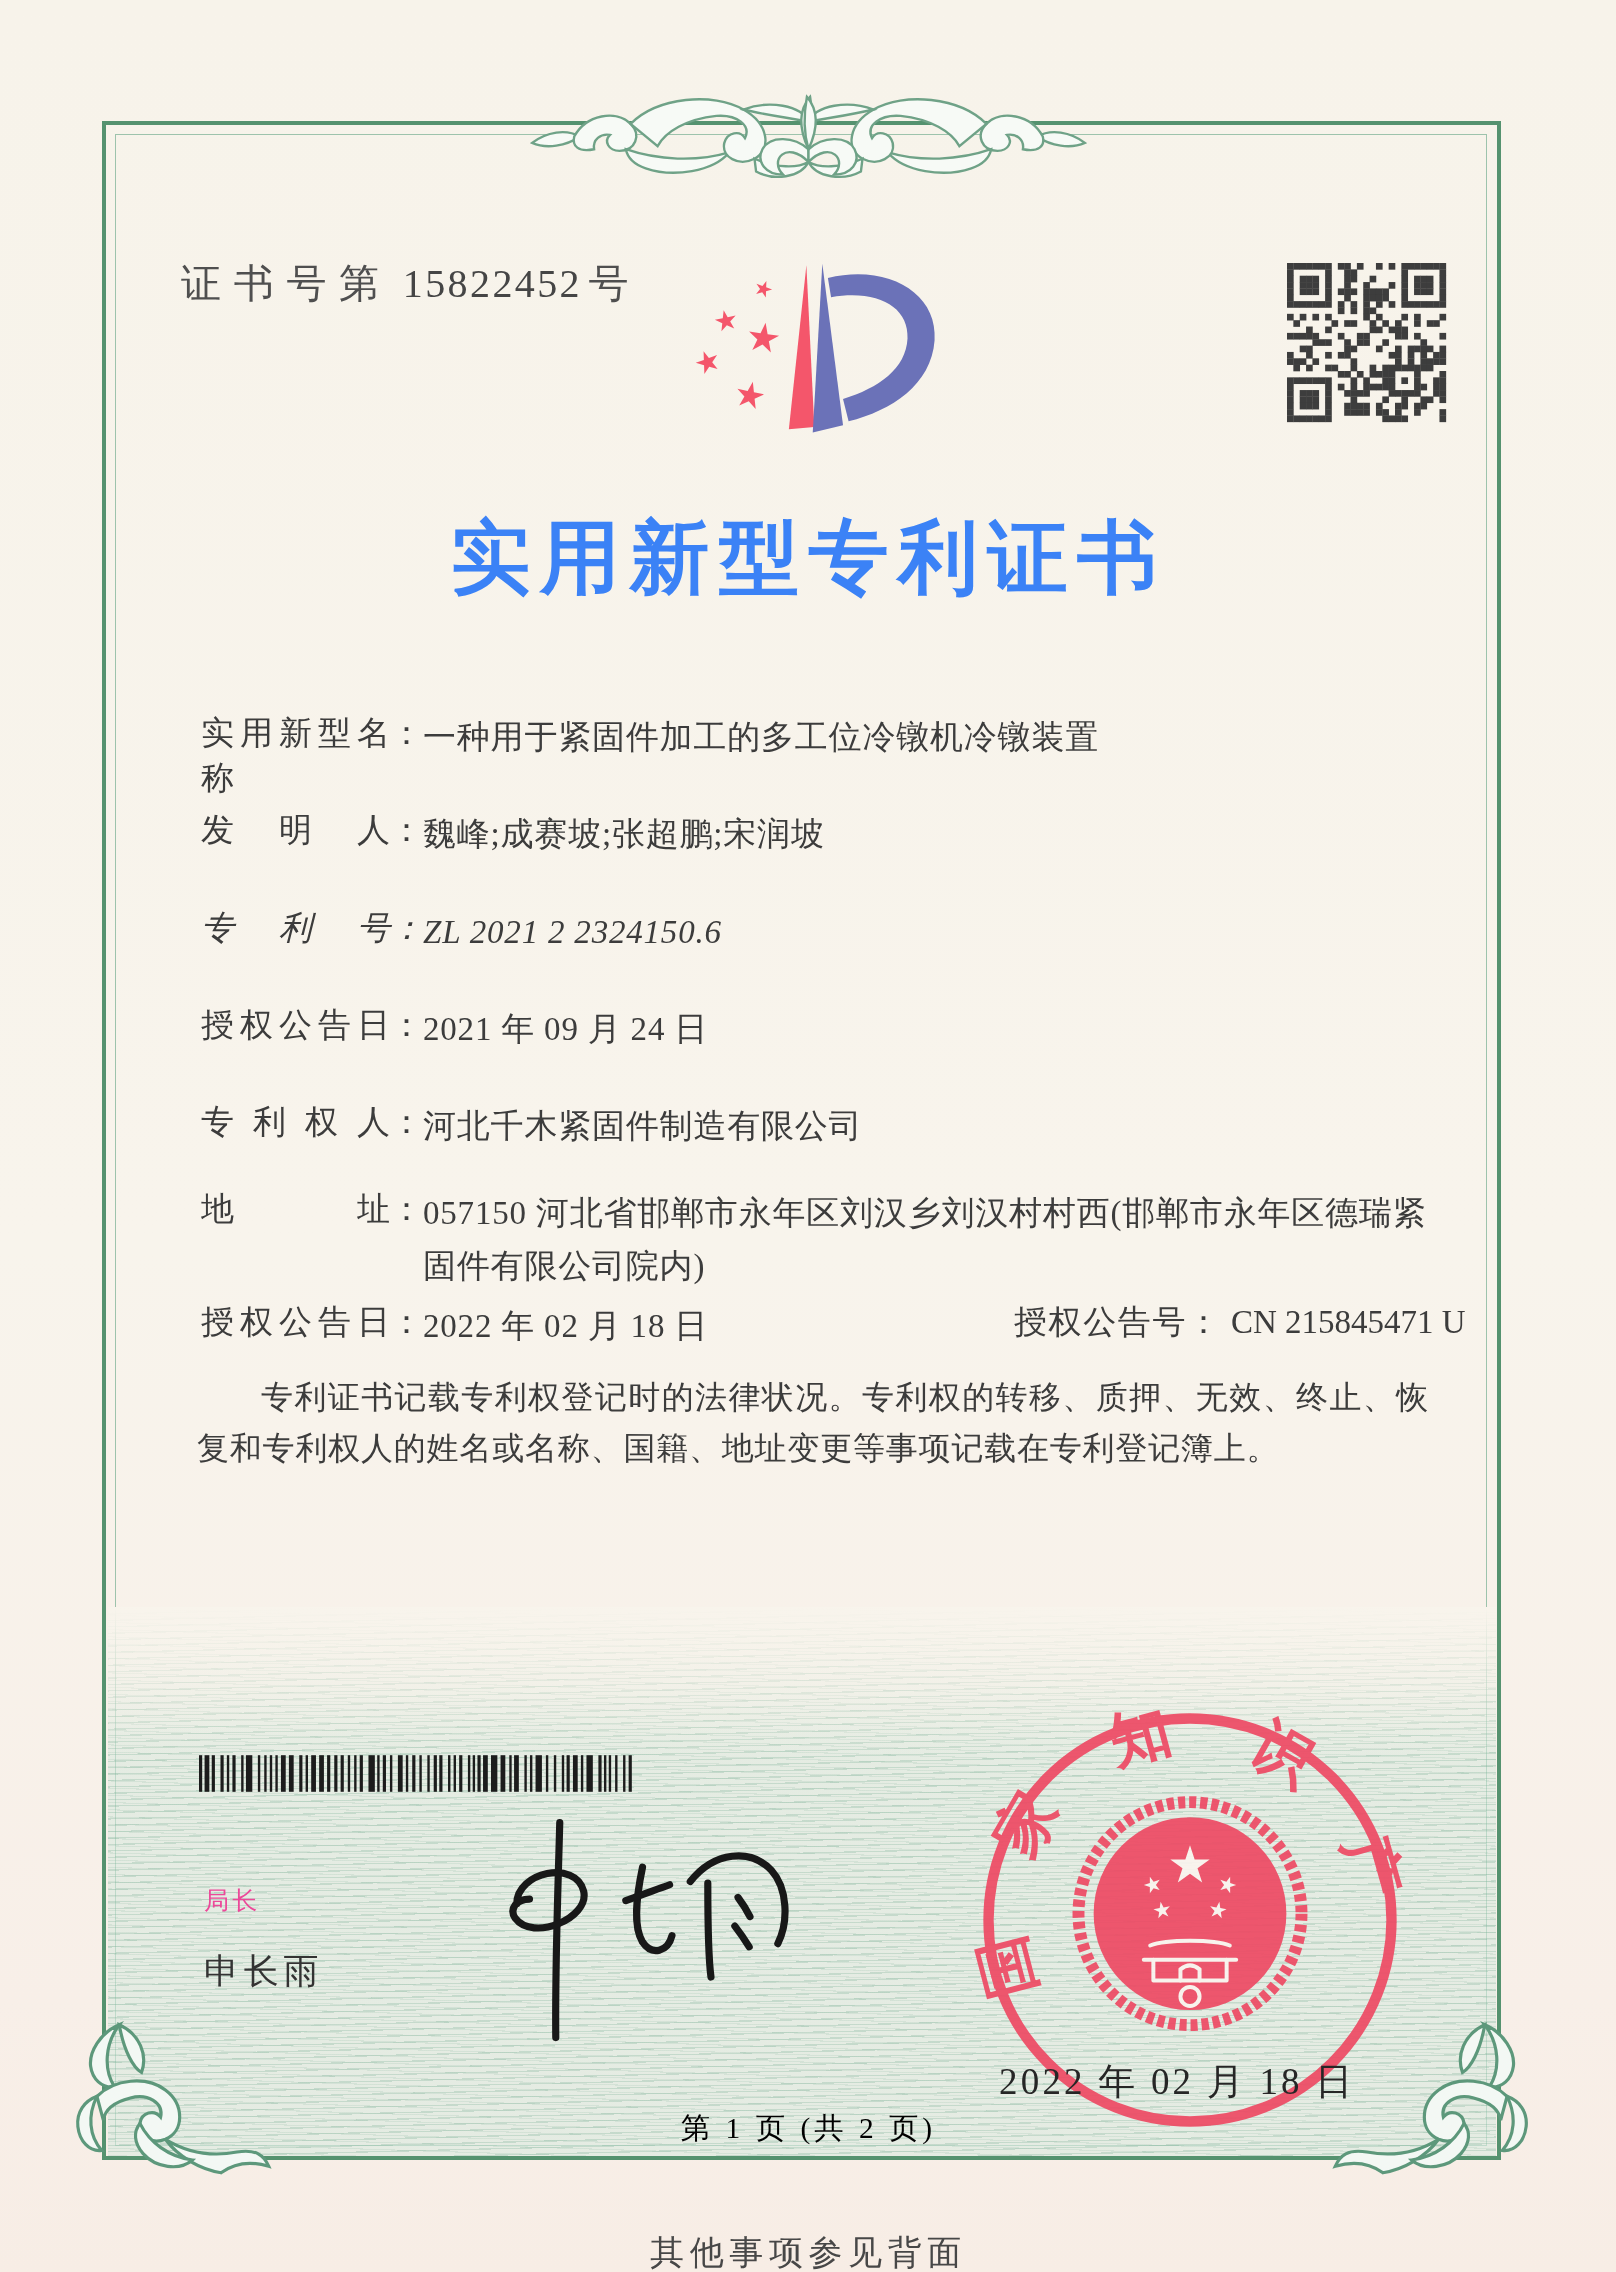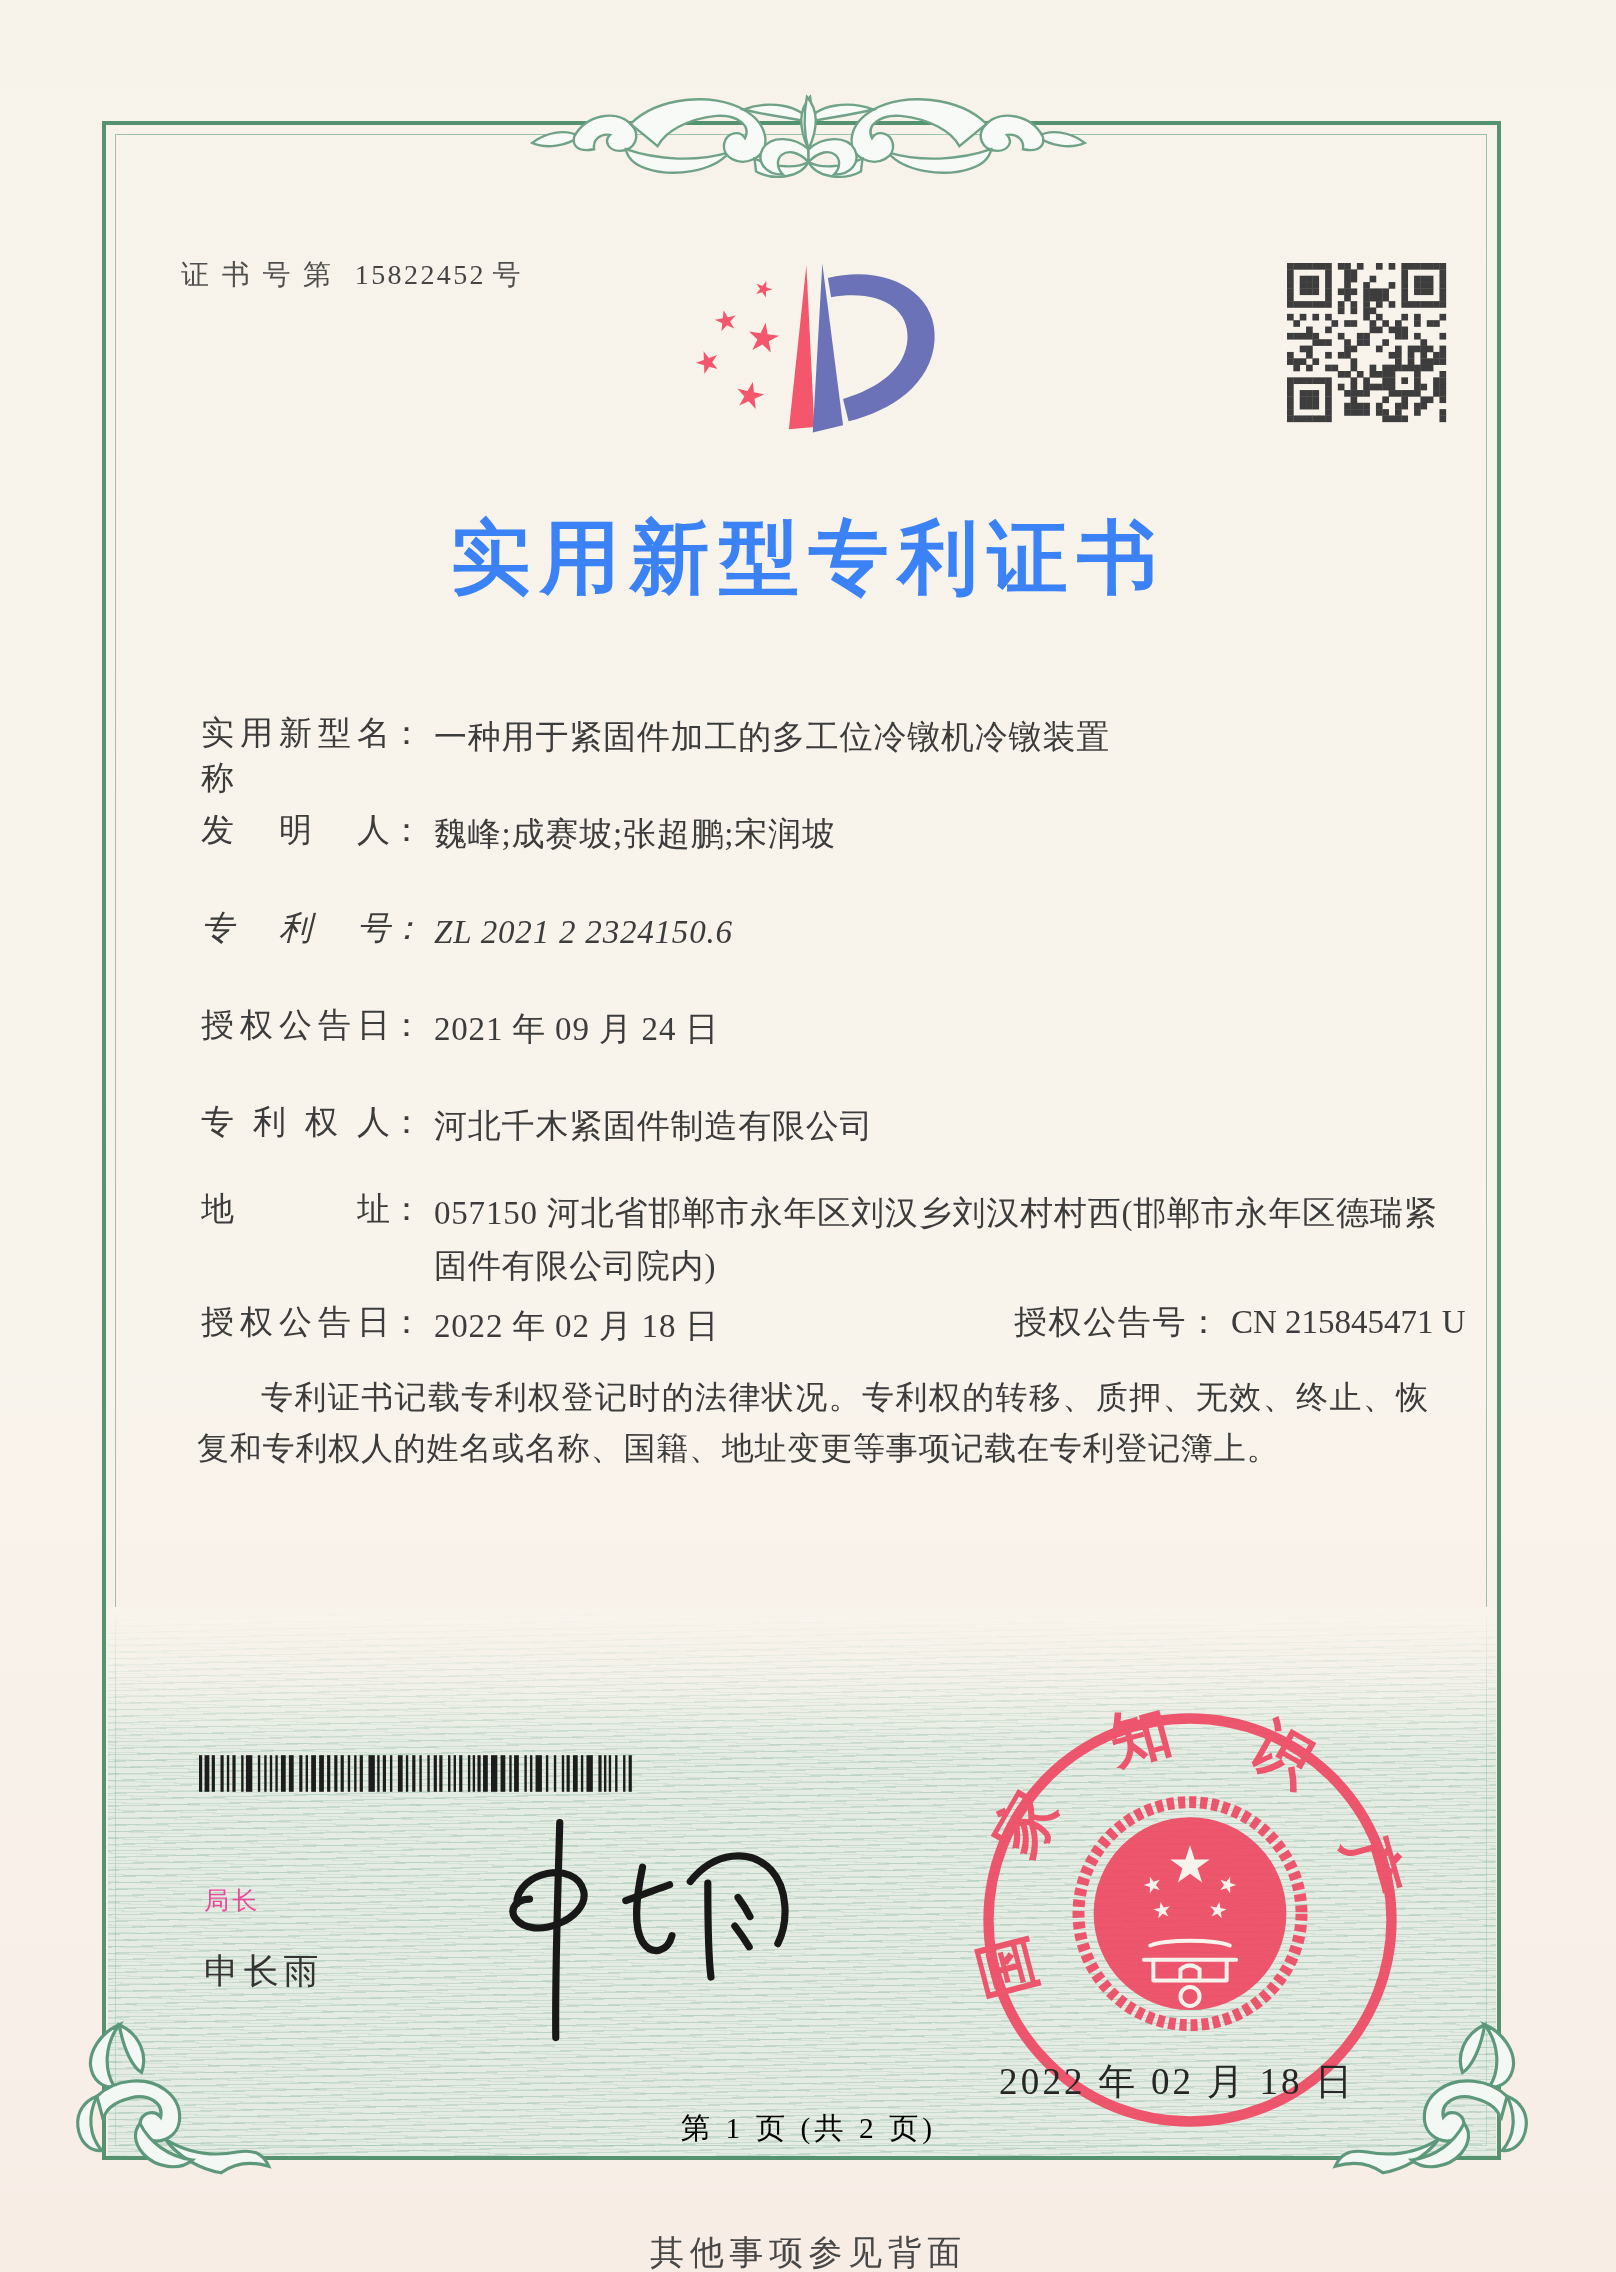--- a/index.html
+++ b/index.html
@@ -26,36 +26,36 @@
       repeating-linear-gradient(178.6deg, rgba(124,176,150,.30) 0 1.3px, rgba(124,176,150,0) 1.3px 6.4px),
       repeating-linear-gradient(1.8deg, rgba(124,176,150,.16) 0 1.1px, rgba(124,176,150,0) 1.1px 7.2px),
       linear-gradient(180deg, rgba(213,232,221,.0) 0px, rgba(213,232,221,.55) 127px, rgba(216,234,224,.6) 100%);
   }
   .guilloche::before{
     content:"";position:absolute;inset:0;
     background:linear-gradient(180deg,#f8f4ec 0px, rgba(248,244,236,0) 151px);
   }
   
   .cert-no{
-    position:absolute;left:181px;top:256px;font-size:28px;color:#4f4f4f;white-space:nowrap;
+    position:absolute;left:181px;top:256px;font-size:40px;color:#4f4f4f;white-space:nowrap;
   }
   .cert-no .sp{letter-spacing:12.7px;}
   .cert-no .num{letter-spacing:2.4px;margin:0 6.4px 0 11px;color:#454545;}
   .title{
     position:absolute;left:0;top:514px;width:100%;text-align:center;
     font-size:80px;font-weight:bold;letter-spacing:9.5px;color:#3b82f6;line-height:1.1;
   }
   .field{position:absolute;left:201px;font-size:33px;color:#3c3c3c;}
   .field .lab{
     display:inline-block;width:189px;text-align:justify;text-align-last:justify;
     vertical-align:top;
   }
   .field .colon{vertical-align:top;}
   .field .val{
-    display:inline-block;margin-left:11px;max-width:1026px;vertical-align:top;
+    display:inline-block;max-width:1026px;vertical-align:top;
     line-height:1.62;letter-spacing:0.8px;
   }
   .grant-group2{position:absolute;left:813px;top:0;white-space:nowrap;}
   .grant-group2 .lab2{letter-spacing:1.6px;}
   .paragraphs{
     position:absolute;left:197px;top:1372px;width:1232px;
     font-size:32px;line-height:1.58;text-align:justify;color:#3c3c3c;letter-spacing:0.8px;
   }
   .paragraphs p{margin:0 0 4.8px 0;text-indent:2em;}
   

